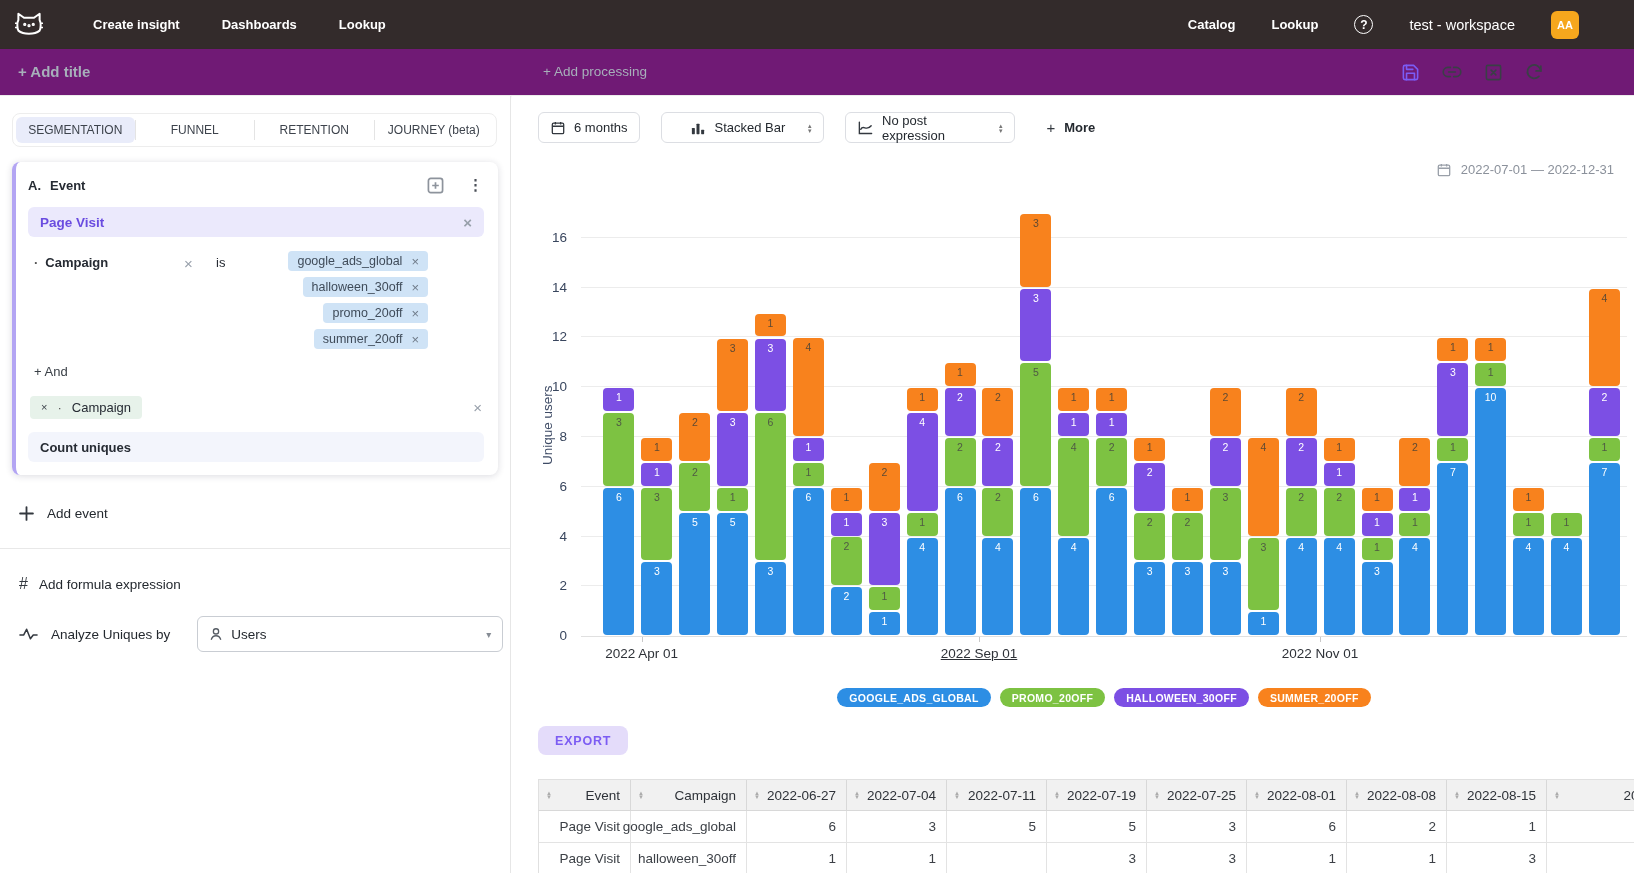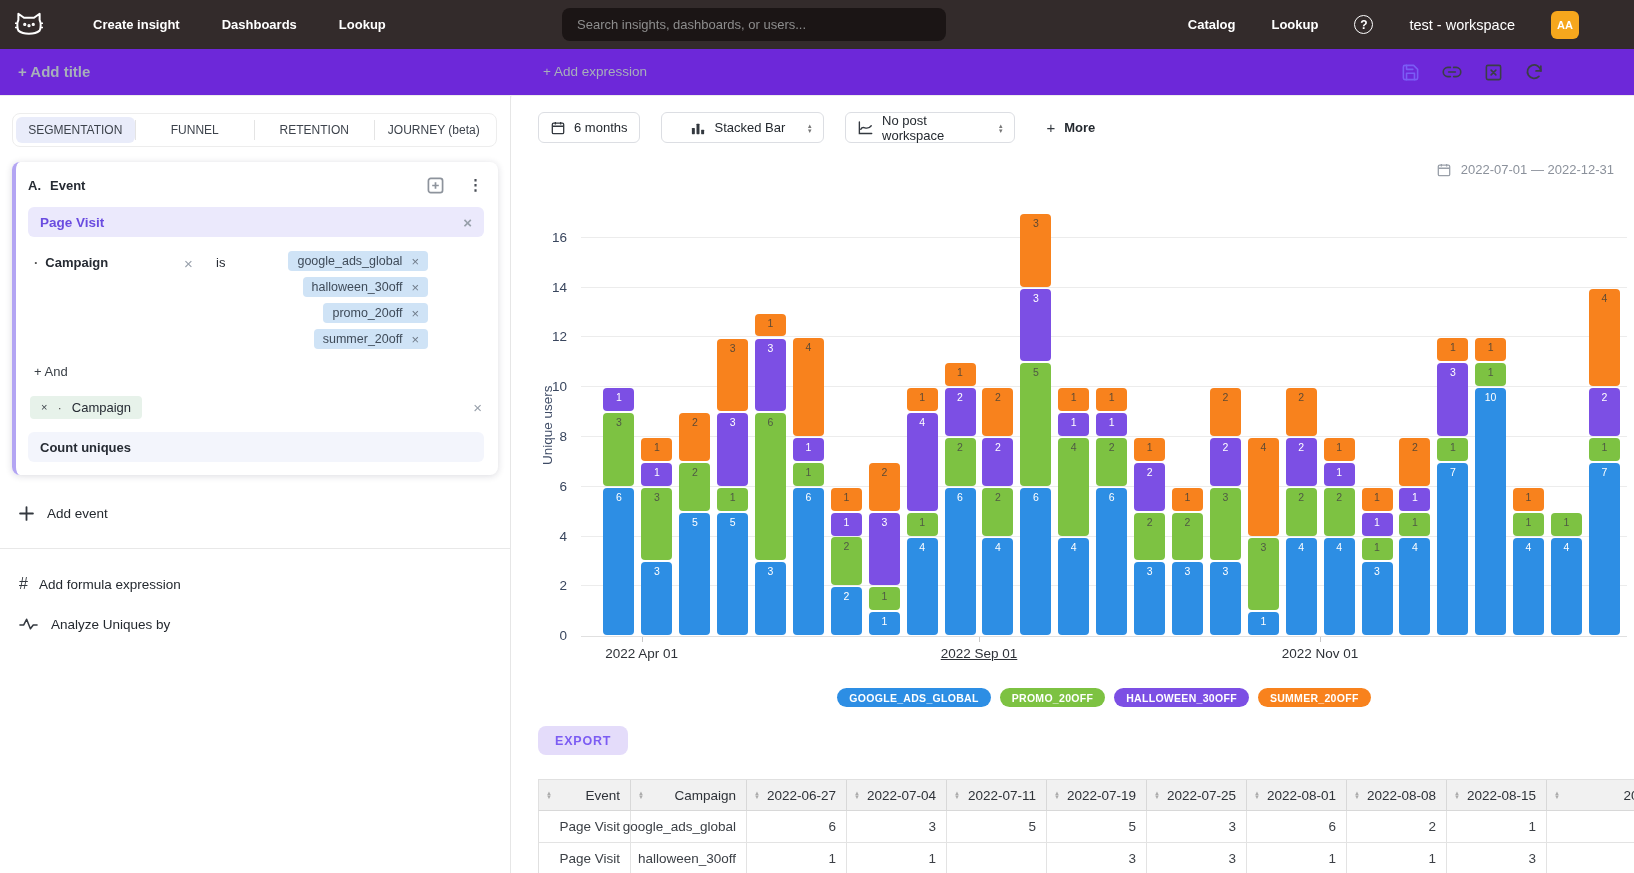--- a/index.html
+++ b/index.html
@@ -17,21 +17,21 @@
     font-family:"Liberation Sans", sans-serif; }
   .search::placeholder { color:#8d8d8d; }
   .nav-right { margin-left:auto; display:flex; align-items:center; gap:36px; }
   .help { width:19px; height:19px; border:1.6px solid #fff; border-radius:50%; color:#fff;
     font-size:12px; font-weight:700; display:flex; align-items:center; justify-content:center; }
   .workspace { color:#fff; font-weight:400; font-size:14.5px; }
   .avatar { width:28px; height:28px; border-radius:6px; background:#f6a71d; color:#fff;
     font-size:11px; font-weight:700; display:flex; align-items:center; justify-content:center; }
 
   
-  .titlebar { position:absolute; top:49px; left:0; right:0; height:47px; background:#6d28d9;
+  .titlebar { position:absolute; top:49px; left:0; right:0; height:47px; background:#701a75;
     border-bottom:1px solid #ececec; box-shadow:0 1px 3px rgba(0,0,0,.05); }
   .add-title { position:absolute; left:18px; top:14px; color:#a7afba; font-size:15px; font-weight:700; }
   .add-desc  { position:absolute; left:543px; top:15px; color:#a7afba; font-size:13.5px; }
   .tb-icons  { position:absolute; right:90px; top:13px; display:flex; gap:22px; align-items:center; }
   .tb-icons > div { cursor:pointer; }
 
   
   .panel { position:absolute; top:96px; left:0; width:511px; bottom:0; background:#fff;
     border-right:1px solid #e6e6e6; }
   .tabs { margin:17px 13px 0 12px; border:1px solid #ededed; border-radius:8px;
@@ -134,33 +134,32 @@
       <path d="M3.5 7 L3.5 2 L8 5.2 H16 L20.5 2 L20.5 7 C21.6 9 21.6 13.5 20.5 15.5 C16.5 18.8 7.5 18.8 3.5 15.5 C2.4 13.5 2.4 9 3.5 7 Z"></path>
       <circle cx="8.6" cy="10.5" r="0.5" fill="#fff"></circle>
         <circle cx="12" cy="11.5" r="0.5" fill="#fff"></circle>
         <circle cx="15.4" cy="10.5" r="0.5" fill="#fff"></circle>
       <path d="M0.8 9.5 H3 M0.8 13 H3 M21 9.5 H23.2 M21 13 H23.2" stroke-width="1.2"></path>
     </svg>
   </div>
   <div class="nav-item">Create insight</div>
   <div class="nav-item">Dashboards</div>
   <div class="nav-item">Lookup</div>
-  <input class="search" placeholder="Search insights, dashboards, or users..." style="">
   <div class="nav-right">
     <div class="nav-item" style="padding:0;">Catalog</div>
     <div class="nav-item" style="padding:0;">Lookup</div>
     <div class="help">?</div>
     <div class="workspace">test - workspace</div>
     <div class="avatar">AA</div>
   </div>
 </div>
 
 <div class="titlebar">
   <div class="add-title">+ Add title</div>
-  <div class="add-desc">+ Add expression</div>
+  <div class="add-desc">+ Add processing</div>
   <div class="tb-icons">
     <div>
       <svg width="19" height="19" viewBox="0 0 24 24" fill="none" stroke="#7b5cf5" stroke-width="2" stroke-linejoin="round" stroke-linecap="round">
         <path d="M19 21H5a2 2 0 0 1-2-2V5a2 2 0 0 1 2-2h11l5 5v11a2 2 0 0 1-2 2z"></path>
           <path d="M17 21v-8H7v8M7 3v5h8"></path>
       </svg>
     </div>
     <div>
       <svg width="20" height="20" viewBox="0 0 24 24" fill="none" stroke="#3a3f46" stroke-width="2" stroke-linecap="round">
         <path d="M10 6.5H7a5.5 5.5 0 0 0 0 11h3M14 6.5h3a5.5 5.5 0 0 1 0 11h-3M8 12h8"></path>
@@ -260,20 +259,28 @@
   <div class="formula">
     <span class="hash">#</span>
     <span>Add formula expression</span>
   </div>
 
   <div class="analyze">
     <svg width="19" height="16" viewBox="0 0 20 16" fill="none" stroke="#33383f" stroke-width="1.6" stroke-linecap="round" stroke-linejoin="round">
       <path d="M1 9h4l3-6 4 10 3-4h4"></path>
     </svg>
     <span class="lbl">Analyze Uniques by</span>
+    <div class="select">
+      <svg width="14" height="14" viewBox="0 0 16 16" fill="none" stroke="#555b63" stroke-width="1.5">
+        <circle cx="8" cy="5" r="3"></circle>
+          <path d="M2.5 14.5c1-3 3-4.5 5.5-4.5s4.5 1.5 5.5 4.5"></path>
+      </svg>
+      <span>Users</span>
+      <span class="chev">▾</span>
+    </div>
   </div>
 </div>
 
 <div class="main">
   <div class="toolbar">
     <div class="tb-btn">
       <svg width="14" height="14" viewBox="0 0 16 16" fill="none" stroke="#33383f" stroke-width="1.5">
         <rect x="1.5" y="2.5" width="13" height="12" rx="1.5"></rect>
           <path d="M5 1v3M11 1v3M1.5 6h13"></path>
       </svg>
@@ -289,21 +296,21 @@
       <span class="updn">
           <span>▴</span>
           <span>▾</span>
         </span>
     </div>
     <div class="tb-btn" style="width:170px;">
       <svg width="15" height="14" viewBox="0 0 16 15" fill="none" stroke="#33383f" stroke-width="1.5" stroke-linecap="round">
         <path d="M1.5 1v12.5H15"></path>
           <path d="M3 9c3-6 6 3 11.5-4"></path>
       </svg>
-      <span>No post workspace</span>
+      <span>No post expression</span>
       <span class="updn">
           <span>▴</span>
           <span>▾</span>
         </span>
     </div>
     <div class="more">
       <span class="plus">+</span>
       <span>More</span>
     </div>
   </div>

